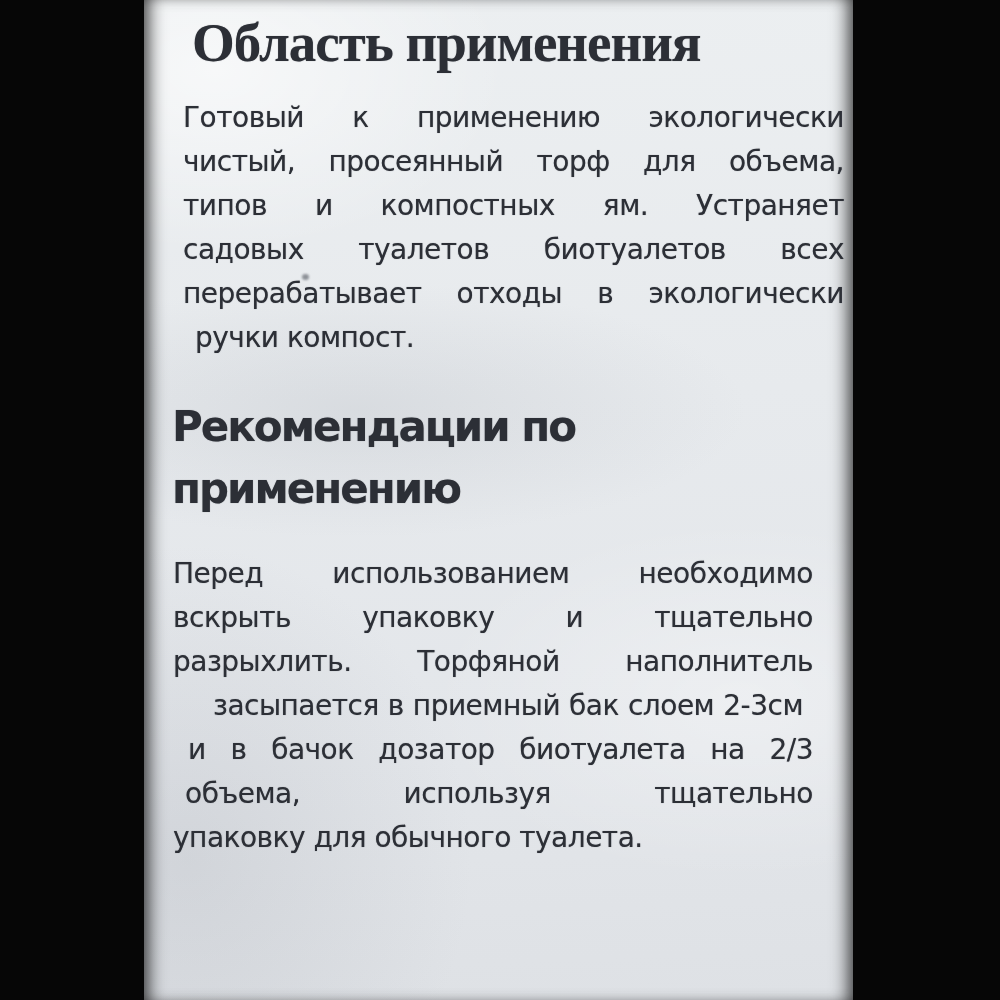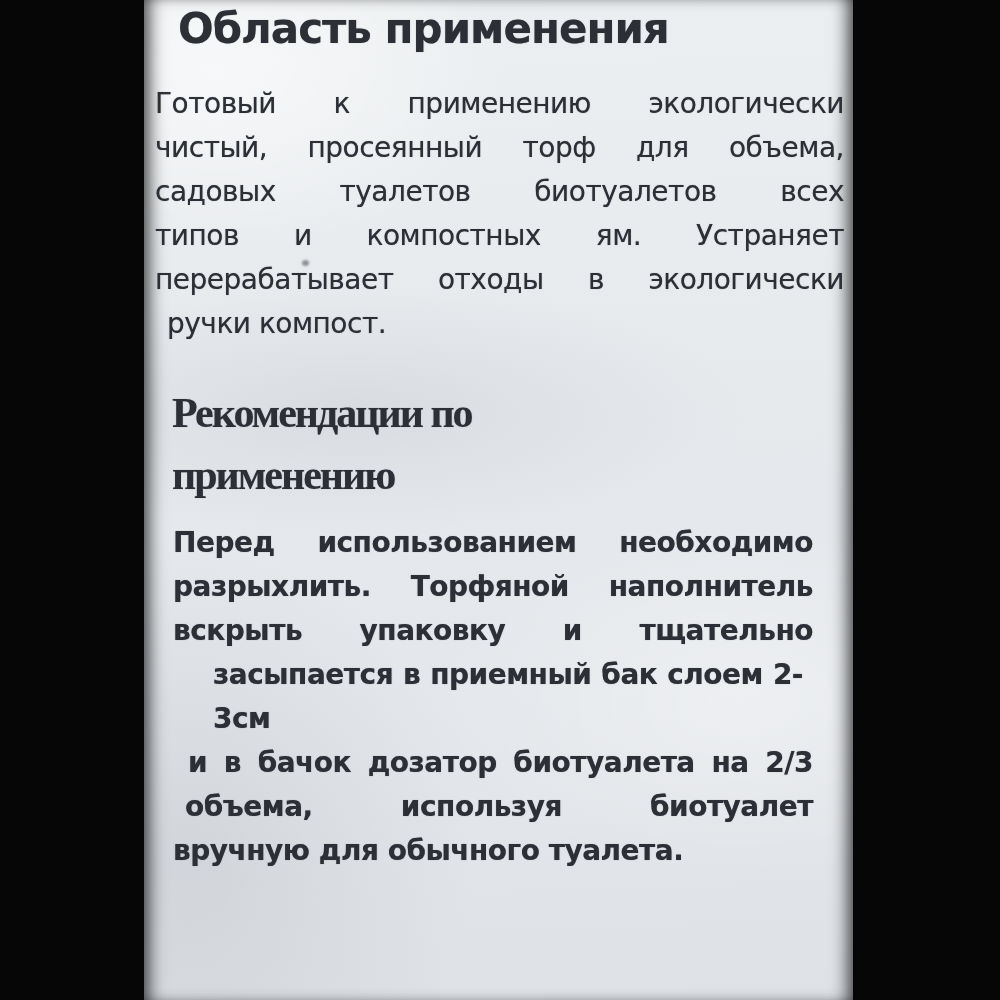--- a/index.html
+++ b/index.html
@@ -33,44 +33,44 @@
       inset 14px 0 18px -10px rgba(0,0,0,0.80),
       inset -14px 0 18px -10px rgba(0,0,0,0.80);
   }
   .content {
     position: relative;
     width: 100%;
     height: 100%;
     filter: blur(0.3px);
   }
   .heading1 {
-    margin: 0;
+    margin: 14px;
     padding: 4px 0 0 34px;
-    font-size: 42px;
+    font-size: 55px;
     line-height: 50px;
     font-weight: 700;
     letter-spacing: -1px;
     text-shadow: 0 0 1px rgba(44,47,54,0.45);
+    font-family: Liberation Serif, serif;
   }
   .heading2 {
     margin: 36px 0 0 0;
     padding: 0;
   }
   .heading2 .hline {
     padding-left: 28px;
     font-size: 42px;
     line-height: 62px;
     font-weight: 700;
     letter-spacing: -2px;
     text-shadow: 0 0 1px rgba(44,47,54,0.45);
-    font-family: Liberation Serif, serif;
   }
   .para { text-align: justify; }
-  .p1 { margin: 28px 9px 0 11px; }
-  .p2 { margin: 15px 40px 0 29px; font-weight: bold; }
+  .p1 { margin: 28px 9px 0 39px; }
+  .p2 { margin: 32px 40px 0 29px; }
   .line {
     font-size: 28px;
     line-height: 44px;
     letter-spacing: -0.5px;
     text-align-last: justify;
     text-shadow: 0 0 0.9px rgba(44,47,54,0.55);
   }
   .last { text-align-last: left; }
   
   .p2 .line:nth-child(4) { padding-left: 40px; padding-right: 10px; }
@@ -98,37 +98,37 @@
 
 <div class="stage">
   <div class="label">
     <div class="content">
 
       <h1 class="heading1">Область применения</h1>
 
       <div class="para p1">
         <div class="line">Готовый к применению экологически</div>
         <div class="line">чистый, просеянный торф для объема,</div>
+        <div class="line">типов и компостных ям. Устраняет</div>
         <div class="line">садовых туалетов биотуалетов всех</div>
-        <div class="line">типов и компостных ям. Устраняет</div>
         <div class="line">перерабатывает отходы в экологически</div>
         <div class="line last">ручки компост.</div>
       </div>
 
       <div class="heading2">
         <div class="hline">Рекомендации по</div>
         <div class="hline">применению</div>
       </div>
 
       <div class="para p2">
         <div class="line">Перед использованием необходимо</div>
+        <div class="line">вскрыть упаковку и тщательно</div>
         <div class="line">разрыхлить. Торфяной наполнитель</div>
-        <div class="line">вскрыть упаковку и тщательно</div>
         <div class="line">засыпается в приемный бак слоем 2-3см</div>
         <div class="line">и в бачок дозатор биотуалета на 2/3</div>
-        <div class="line">объема, используя биотуалет</div>
-        <div class="line last">вручную для обычного туалета.</div>
+        <div class="line">объема, используя тщательно</div>
+        <div class="line last">упаковку для обычного туалета.</div>
       </div>
 
       <div class="speck"></div>
     </div>
   </div>
 </div>
 
 </body></html>

